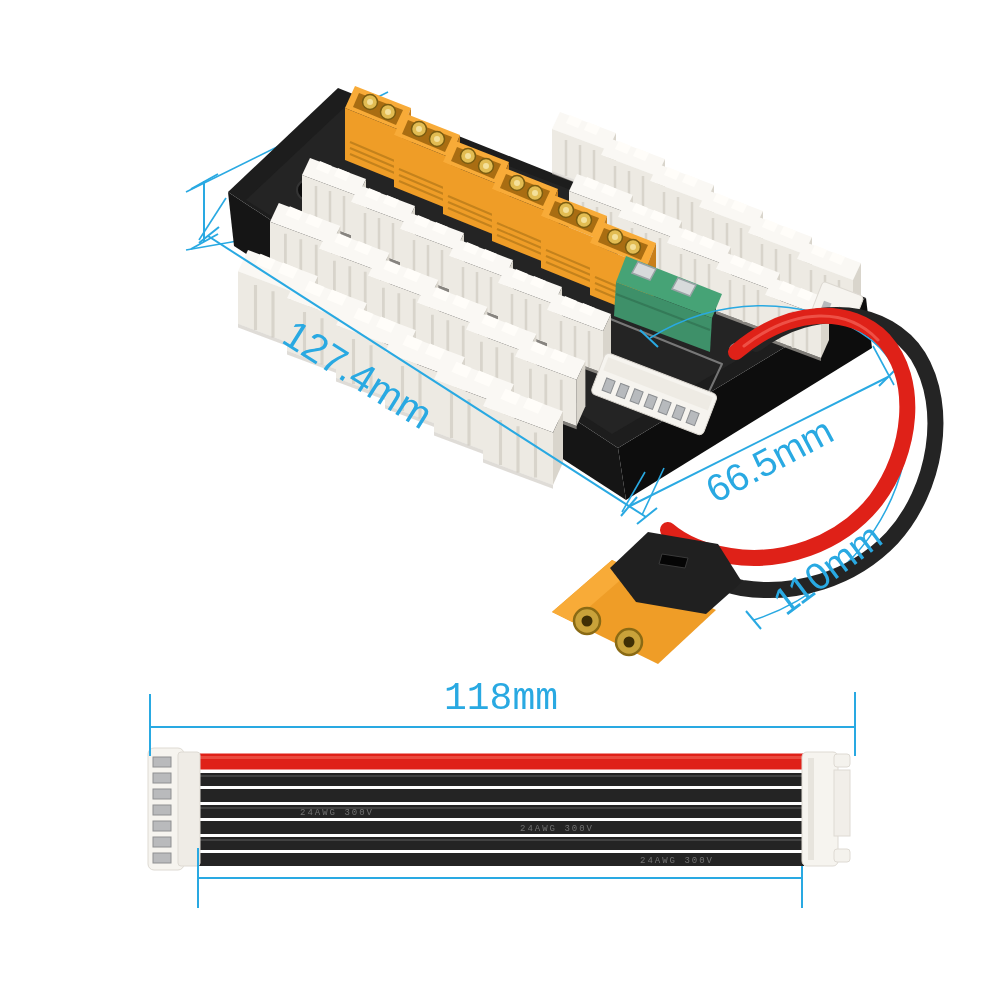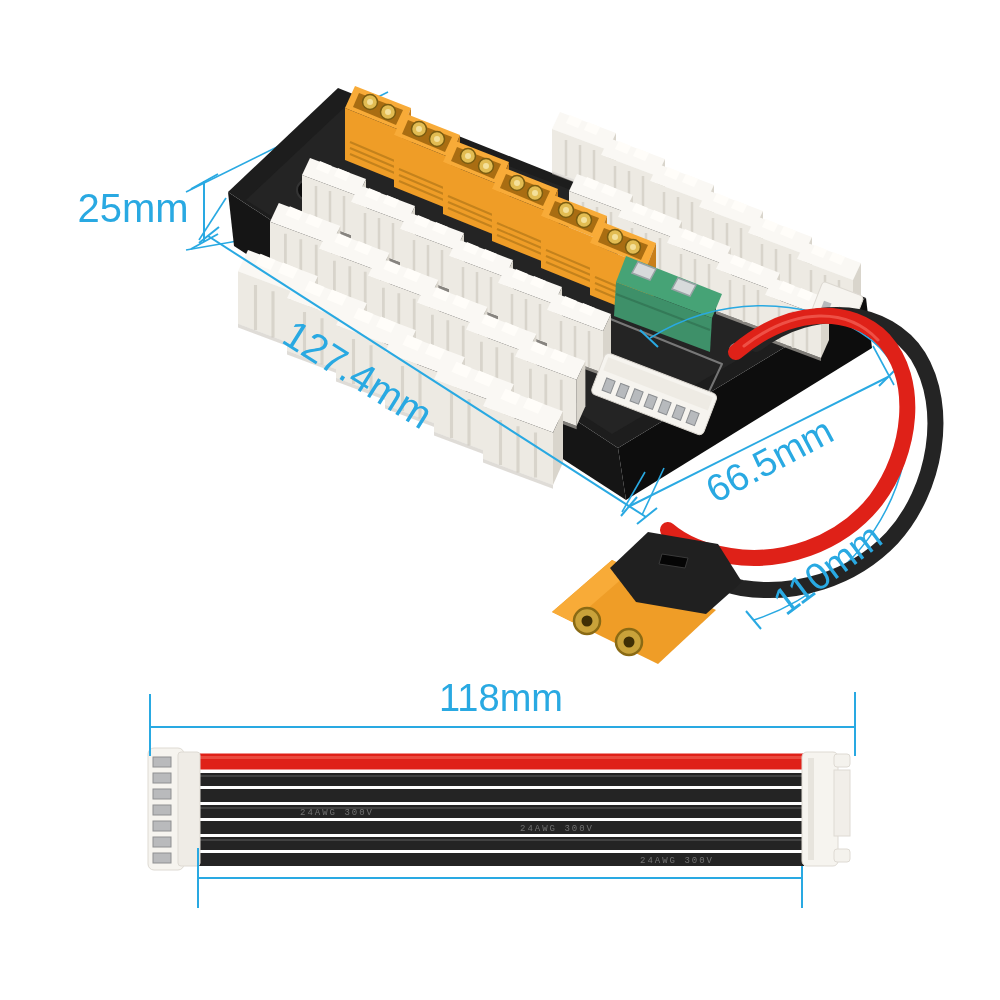--- a/index.html
+++ b/index.html
@@ -243,24 +243,23 @@
   <g>
     <path class="dim" d="M150,694 L150,756"></path>
     <path class="dim" d="M855,692 L855,756"></path>
     <path class="dim" d="M150,727 L855,727"></path>
     <path class="dim" d="M198,848 L198,908"></path>
     <path class="dim" d="M802,866 L802,908"></path>
     <path class="dim" d="M198,878 L802,878"></path>
   </g>
 </svg>
 
-<div class="lbl big" style="left:58px;top:186px;width:150px;">25mm</div>
 
 <div class="lbl big" style="left:258px;top:352px;width:200px;transform:rotate(32deg);">127.4mm</div>
 
 <div class="lbl" style="left:690px;top:440px;width:160px;transform:rotate(-28deg);">66.5mm</div>
 
 <div class="lbl" style="left:753px;top:549px;width:150px;transform:rotate(-37deg);">110mm</div>
 
-<div class="lbl" style="left:421px;top:678px;width:160px;">118mm</div>
+<div class="lbl" style="left:421px;top:678px;width:160px;font-family:Liberation Mono, monospace;">118mm</div>
 
 
 </div>
 
 </body></html>

